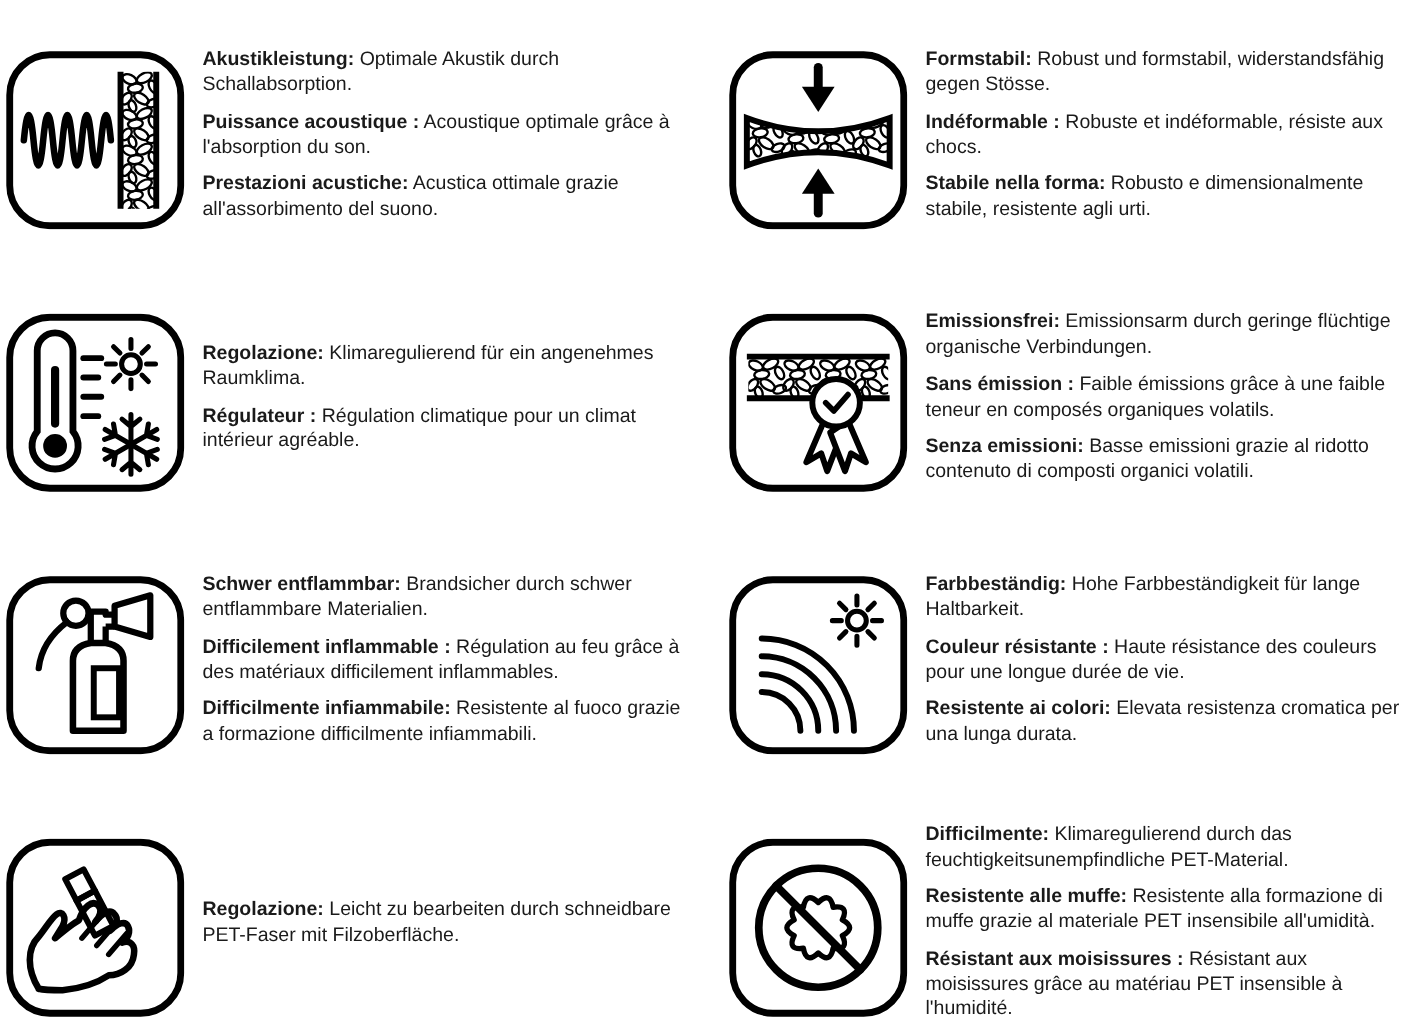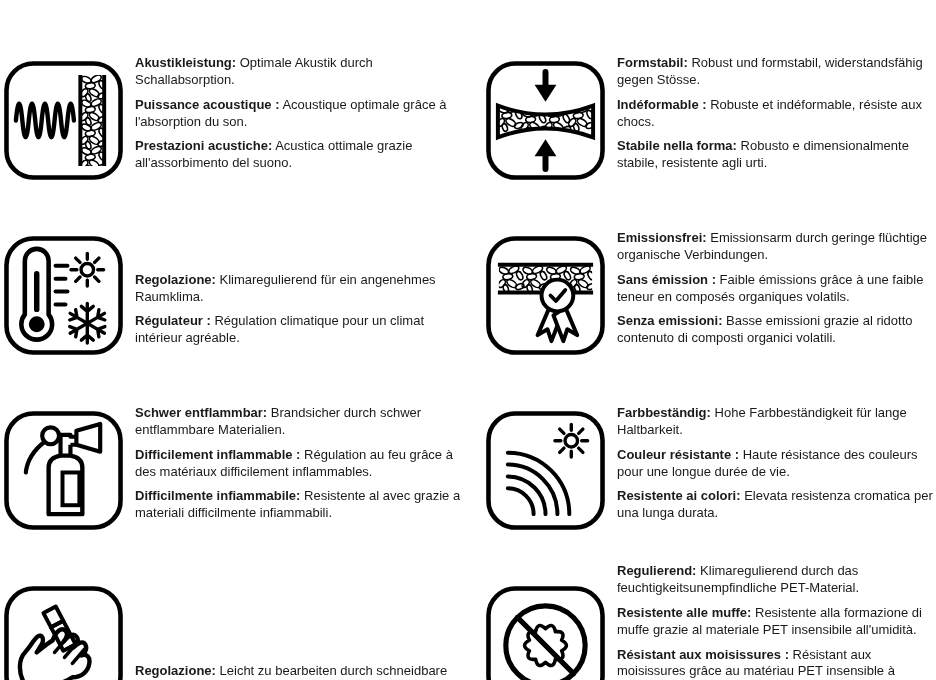--- a/index.html
+++ b/index.html
@@ -9,21 +9,21 @@
     background:#ffffff;
     overflow:hidden;
     box-sizing:border-box;
     padding-top:5px;
     display:grid;
     grid-template-columns:468px 468px;
     grid-auto-rows:175px;
     font-family:"Liberation Sans","DejaVu Sans",sans-serif;
     color:#1a1a1a;
   }
-  .card{display:flex;gap:12px;box-sizing:border-box;padding-left:4px;align-items:flex-end;}
+  .card{display:flex;gap:12px;box-sizing:border-box;padding-left:4px;align-items:center;}
   .card:nth-child(even){padding-left:18px;}
   .icon-box{width:119px;height:119px;flex:0 0 auto;margin-top:2px;}
   .icon-box svg{width:100%;height:100%;display:block;}
   .text{width:326px;margin-top:2px;font-size:13px;line-height:16.8px;}
   .text p{margin:0 0 8px 0;}
   .text b{font-weight:700;}
   .defs{position:absolute;width:0;height:0;overflow:hidden;}
 </style>
 </head>
 <body>
@@ -169,21 +169,21 @@
         <path stroke-width="4.2" stroke-linecap="round" d="M41 31 Q24 44 22 62"></path>
         <path stroke-width="4.2" stroke-linejoin="round" d="M57 44 L57 24 L67 24 L67 26 L73 26 M67 34 L73 34 M67 34 L67 44"></path>
         <polygon stroke-width="4.2" stroke-linejoin="round" points="73,20 97,13 97,41 73,34"></polygon>
         <path stroke-width="4.4" stroke-linejoin="round" d="M45 104 L45 57 Q45 47 57 45 L67 45 Q79 47 79 57 L79 104 Z"></path>
         <rect x="59" y="62" width="17" height="33" stroke-width="4"></rect>
       </svg>
     </div>
     <div class="text">
       <p><b>Schwer entflammbar:</b> <span>Brandsicher durch schwer entflammbare Materialien.</span></p>
       <p><b>Difficilement inflammable :</b> <span>Régulation au feu grâce à des matériaux difficilement inflammables.</span></p>
-      <p><b>Difficilmente infiammabile:</b> <span>Resistente al avec grazie a materiali difficilmente infiammabili.</span></p>
+      <p><b>Difficilmente infiammabile:</b> <span>Resistente al fuoco grazie a formazione difficilmente infiammabili.</span></p>
     </div>
   </div>
 
   <div class="card">
     <div class="icon-box">
       <svg viewBox="0 0 120 120" fill="none" stroke="#000">
         <rect x="2.5" y="2.5" width="115" height="115" rx="27" stroke-width="4.6"></rect>
         <g stroke-width="4" stroke-linecap="round">
           <path d="M22 78 A26 26 0 0 1 48 104"></path>
           <path d="M22 66 A38 38 0 0 1 60 104"></path>
@@ -239,19 +239,19 @@
   <div class="card">
     <div class="icon-box">
       <svg viewBox="0 0 120 120" fill="none" stroke="#000">
         <rect x="2.5" y="2.5" width="115" height="115" rx="27" stroke-width="4.6"></rect>
         <path stroke-width="3.6" stroke-linejoin="round" d="M76.2 65.3 Q81 75.3 70 73.8 Q68 84.7 60 77 Q52 84.7 50 73.8 Q39 75.3 43.8 65.3 Q34 60 43.8 54.7 Q39 44.7 50 46.2 Q52 35.3 60 43 Q68 35.3 70 46.2 Q81 44.7 76.2 54.7 Q86 60 76.2 65.3 Z"></path>
         <circle cx="60" cy="60" r="40" stroke-width="5.2"></circle>
         <path stroke-width="5.2" stroke-linecap="round" d="M31.7 31.7 L88.3 88.3"></path>
       </svg>
     </div>
     <div class="text">
-      <p><b>Regulierend:</b> <span>Klimaregulierend durch das feuchtigkeitsunempfindliche PET-Material.</span></p>
+      <p><b>Difficilmente:</b> <span>Klimaregulierend durch das feuchtigkeitsunempfindliche PET-Material.</span></p>
       <p><b>Resistente alle muffe:</b> <span>Resistente alla formazione di muffe grazie al materiale PET insensibile all'umidità.</span></p>
       <p><b>Résistant aux moisissures :</b> <span>Résistant aux moisissures grâce au matériau PET insensible à l'humidité.</span></p>
     </div>
   </div>
 
 </div>
 
 </body></html>

